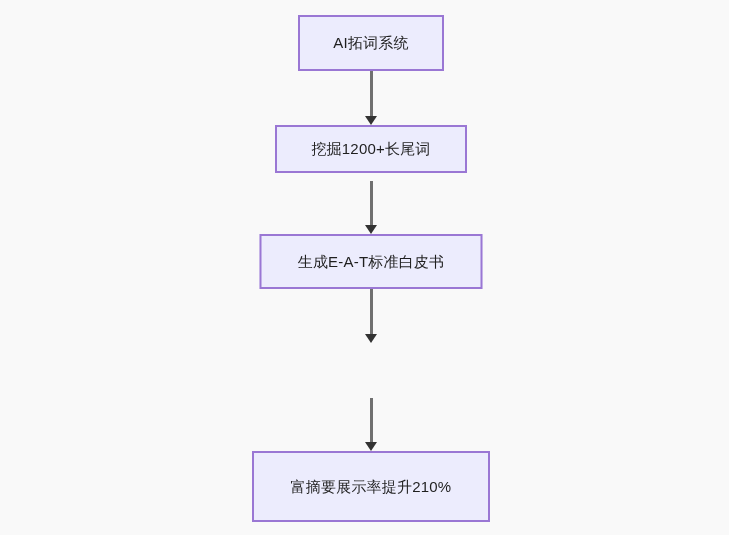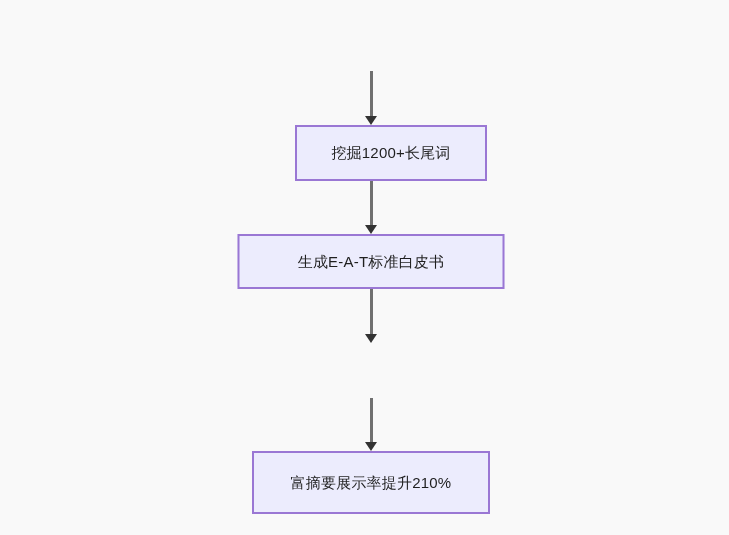--- a/index.html
+++ b/index.html
@@ -75,23 +75,26 @@
   </div>
   <div class="edge" id="edge-2" style="left: 371px; top: 289px; width: 14px; height: 54px;">
     <div class="edge-line" style="height: 45px; background: rgb(112, 112, 112);"></div>
     <div class="edge-arrow" style="border-top-color: rgb(51, 51, 51);"></div>
   </div>
   <div class="edge" id="edge-3" style="left: 371px; top: 398px; width: 14px; height: 53px;">
     <div class="edge-line" style="height: 44px; background: rgb(112, 112, 112);"></div>
     <div class="edge-arrow" style="border-top-color: rgb(51, 51, 51);"></div>
   </div>
 
-  <div class="node" id="node-1" style="left: 371px; top: 125px; width: 192px; height: 56px; background: rgb(236, 236, 253); border-color: rgb(154, 119, 212); margin-left: 20px;">
+  <div class="node" id="node-0" style="left: 371px; top: 15px; width: 146px; height: 56px; background: rgb(236, 236, 253); border-color: rgb(154, 119, 212);">
+    <span class="node-label" style="color: rgb(31, 31, 31);">AI拓词系统</span>
+  </div>
+  <div class="node" id="node-1" style="left: 371px; top: 125px; width: 192px; height: 48px; background: rgb(236, 236, 253); border-color: rgb(154, 119, 212);">
     <span class="node-label" style="color: rgb(31, 31, 31);">挖掘1200+长尾词</span>
   </div>
-  <div class="node" id="node-2" style="left: 371px; top: 234px; width: 267px; height: 55px; background: rgb(236, 236, 253); border-color: rgb(154, 119, 212);">
+  <div class="node" id="node-2" style="left: 371px; top: 234px; width: 223px; height: 55px; background: rgb(236, 236, 253); border-color: rgb(154, 119, 212);">
     <span class="node-label" style="color: rgb(31, 31, 31);">生成E-A-T标准白皮书</span>
   </div>
-  <div class="node" id="node-4" style="left: 371px; top: 451px; width: 238px; height: 63px; background: rgb(236, 236, 253); border-color: rgb(154, 119, 212);">
+  <div class="node" id="node-4" style="left: 371px; top: 451px; width: 238px; height: 71px; background: rgb(236, 236, 253); border-color: rgb(154, 119, 212);">
     <span class="node-label" style="color: rgb(31, 31, 31);">富摘要展示率提升210%</span>
   </div>
 
 </div>
 
 </body></html>

